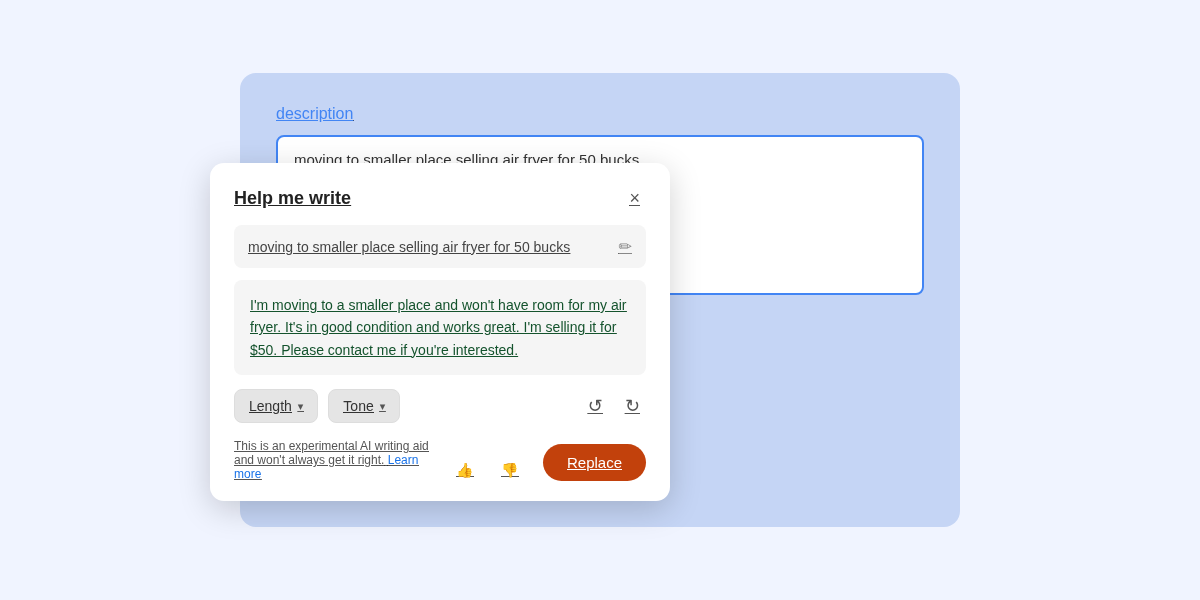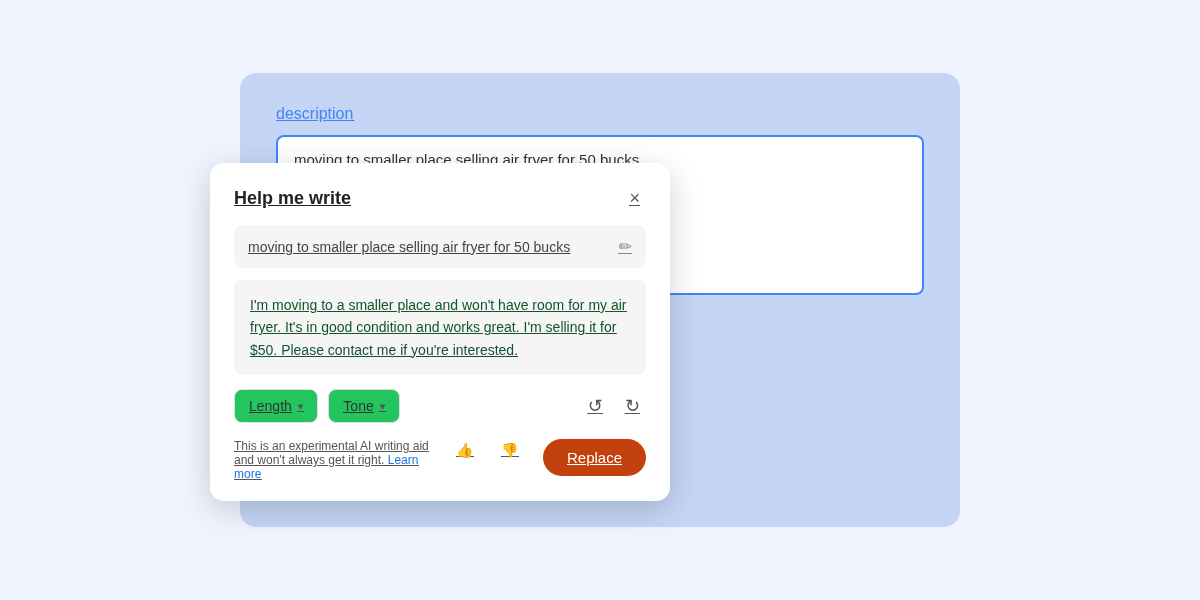--- a/index.html
+++ b/index.html
@@ -179,21 +179,21 @@
       display: flex;
       align-items: center;
       gap: 10px;
       margin-bottom: 16px;
     }
 
     .dropdown-btn {
       display: flex;
       align-items: center;
       gap: 6px;
-      background: #22c55e;
+      background: #e5e5e5;
       border: 1.5px solid #ddd;
       border-radius: 8px;
       padding: 8px 14px;
       font-size: 14px;
       color: #333;
       cursor: pointer;
     }
 
     .dropdown-btn .arrow {
       font-size: 11px;
@@ -207,21 +207,21 @@
       border: none;
       cursor: pointer;
       font-size: 18px;
       color: #555;
       padding: 4px 6px;
       border-radius: 50%;
     }
 
     .footer-row {
       display: flex;
-      align-items: flex-start;
+      align-items: flex-end;
       gap: 20px;
     }
 
     .footer-text {
       font-size: 12px;
       color: #555;
       flex: 1;
     }
 
     .footer-text a {

